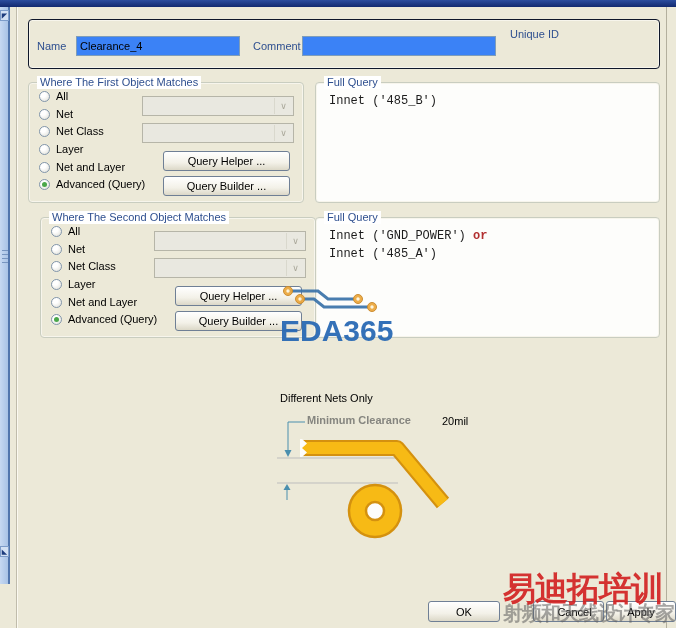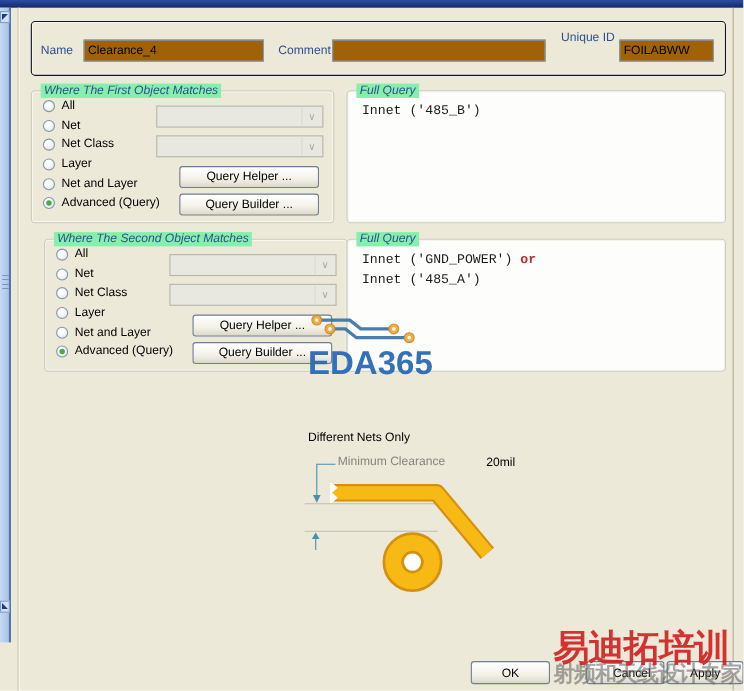--- a/index.html
+++ b/index.html
@@ -12,25 +12,25 @@
   #lstrip{left:0;top:7px;width:10px;height:577px;background:linear-gradient(90deg,#c7d9f2,#a9c3e6);border-right:2px solid #5276ad;box-sizing:border-box;}
   .strip-btn{left:0px;width:9px;height:11px;background:#d3e1f4;border:1px solid #7d9cc9;box-sizing:border-box;
              color:#1d3c7d;font-size:7px;line-height:9px;text-align:center;cursor:pointer;}
   #strip-grip{left:2px;top:243px;width:6px;height:16px;
               background:repeating-linear-gradient(to bottom,#7795c0 0 1px,rgba(0,0,0,0) 1px 4px);}
   
   .vline{top:7px;width:1px;height:621px;}
   
   .groupbox{position:absolute;border:1px solid #c9cdc0;border-radius:4px;box-shadow:inset 0 0 0 1px #f7f5ec;}
   .groupbox.white{background:#fdfdfb;}
-  .gb-caption{position:absolute;top:-7px;left:8px;background:#86efac;padding:0 3px;color:#2e4f8f;line-height:13px;white-space:nowrap;font-style:italic;}
+  .gb-caption{position:absolute;top:-7px;left:8px;background:#ffffff;padding:0 3px;color:#2e4f8f;line-height:13px;white-space:nowrap;}
   
   #headbox{left:28px;top:19px;width:630px;height:48px;border:1px solid #0f172a;border-radius:4px;box-shadow:inset 0 0 0 1px #f7f5ec;}
   .fldlabel{position:absolute;color:#2e4f8f;line-height:13px;white-space:nowrap;}
-  .tb{position:absolute;border:1px solid #7f9db9;background:#a16207;font-size:11px;padding:2px 3px;box-sizing:border-box;
+  .tb{position:absolute;border:1px solid #7f9db9;background:#3b82f6;font-size:11px;padding:2px 3px;box-sizing:border-box;
       font-family:"Liberation Sans",sans-serif;color:#000;}
   
   .radio-row{position:absolute;display:flex;align-items:center;height:13px;cursor:pointer;}
   .radio{width:11px;height:11px;border-radius:50%;border:1px solid #8296ab;box-sizing:border-box;
          background:radial-gradient(circle at 35% 30%,#ffffff 30%,#dcdcd4);margin-right:6px;flex:0 0 auto;}
   .radio.sel{position:relative;}
   .radio.sel::after{content:"";position:absolute;left:2px;top:2px;width:5px;height:5px;border-radius:50%;background:#4aa74a;}
   .radio-label{line-height:13px;white-space:nowrap;}
   
   .combo{position:absolute;border:1px solid #b6b5a8;background:#e9e8e0;box-sizing:border-box;}
@@ -39,21 +39,21 @@
   
   .xp-btn{position:absolute;border:1px solid #6f7f95;border-radius:3px;cursor:pointer;
           background:linear-gradient(#ffffff,#f3f1e8 60%,#dcd8c8);
           font-size:11px;color:#000;display:flex;align-items:center;justify-content:center;box-sizing:border-box;
           font-family:"Liberation Sans",sans-serif;}
   
   .mono{position:absolute;font-family:"Liberation Mono","DejaVu Sans Mono",monospace;font-size:12px;color:#1c1c1c;white-space:pre;line-height:18px;}
   .kw{color:#b23030;font-weight:bold;}
   
   .diag-label{position:absolute;line-height:13px;white-space:nowrap;}
-  #min-clr{font-weight:normal;color:#85857f;}
+  #min-clr{font-weight:bold;color:#85857f;}
   
   .wm{pointer-events:none;}
   #wm-eda-text{left:280px;top:314px;font-size:30px;font-weight:bold;color:#2a6ab5;letter-spacing:0px;opacity:.95;z-index:50;}
   #wm-red{left:503px;top:572px;font-size:33px;font-weight:bold;color:#d21f1f;letter-spacing:-1px;opacity:.9;z-index:60;line-height:34px;}
   #wm-gray{left:503px;top:602px;font-size:20px;font-weight:bold;color:rgba(95,95,95,.55);z-index:60;line-height:22px;letter-spacing:-1px;}
 </style>
 </head>
 <body>
 
 <div id="screen">
@@ -69,21 +69,20 @@
   <div class="abs vline" style="left:16px;background:#c0bcab;"></div>
   <div class="abs vline" style="left:17px;background:#fbf9f0;"></div>
   <div class="abs vline" style="left:666px;background:#b3af9d;"></div>
 
   <div id="headbox" class="abs">
     <div class="fldlabel" style="left:8px;top:20px;">Name</div>
     <input class="tb" style="left: 47px; top: 16px; width: 164px; height: 20px;" value="Clearance_4">
     <div class="fldlabel" style="left:224px;top:20px;">Comment</div>
     <input class="tb" style="left: 273px; top: 16px; width: 194px; height: 20px;" value="">
     <div class="fldlabel" style="left:481px;top:8px;">Unique ID</div>
-    <input class="tb" style="left: 534px; top: 16px; width: 86px; height: 20px;" value="FOILABWW">
   </div>
 
   <div class="groupbox" style="left:28px;top:82px;width:274px;height:119px;">
     <span class="gb-caption">Where The First Object Matches</span>
     <div class="radio-row" style="left:10px;top:7px;">
       <span class="radio"></span>
       <span class="radio-label">All</span>
     </div>
     <div class="radio-row" style="left:10px;top:25px;">
       <span class="radio"></span>

